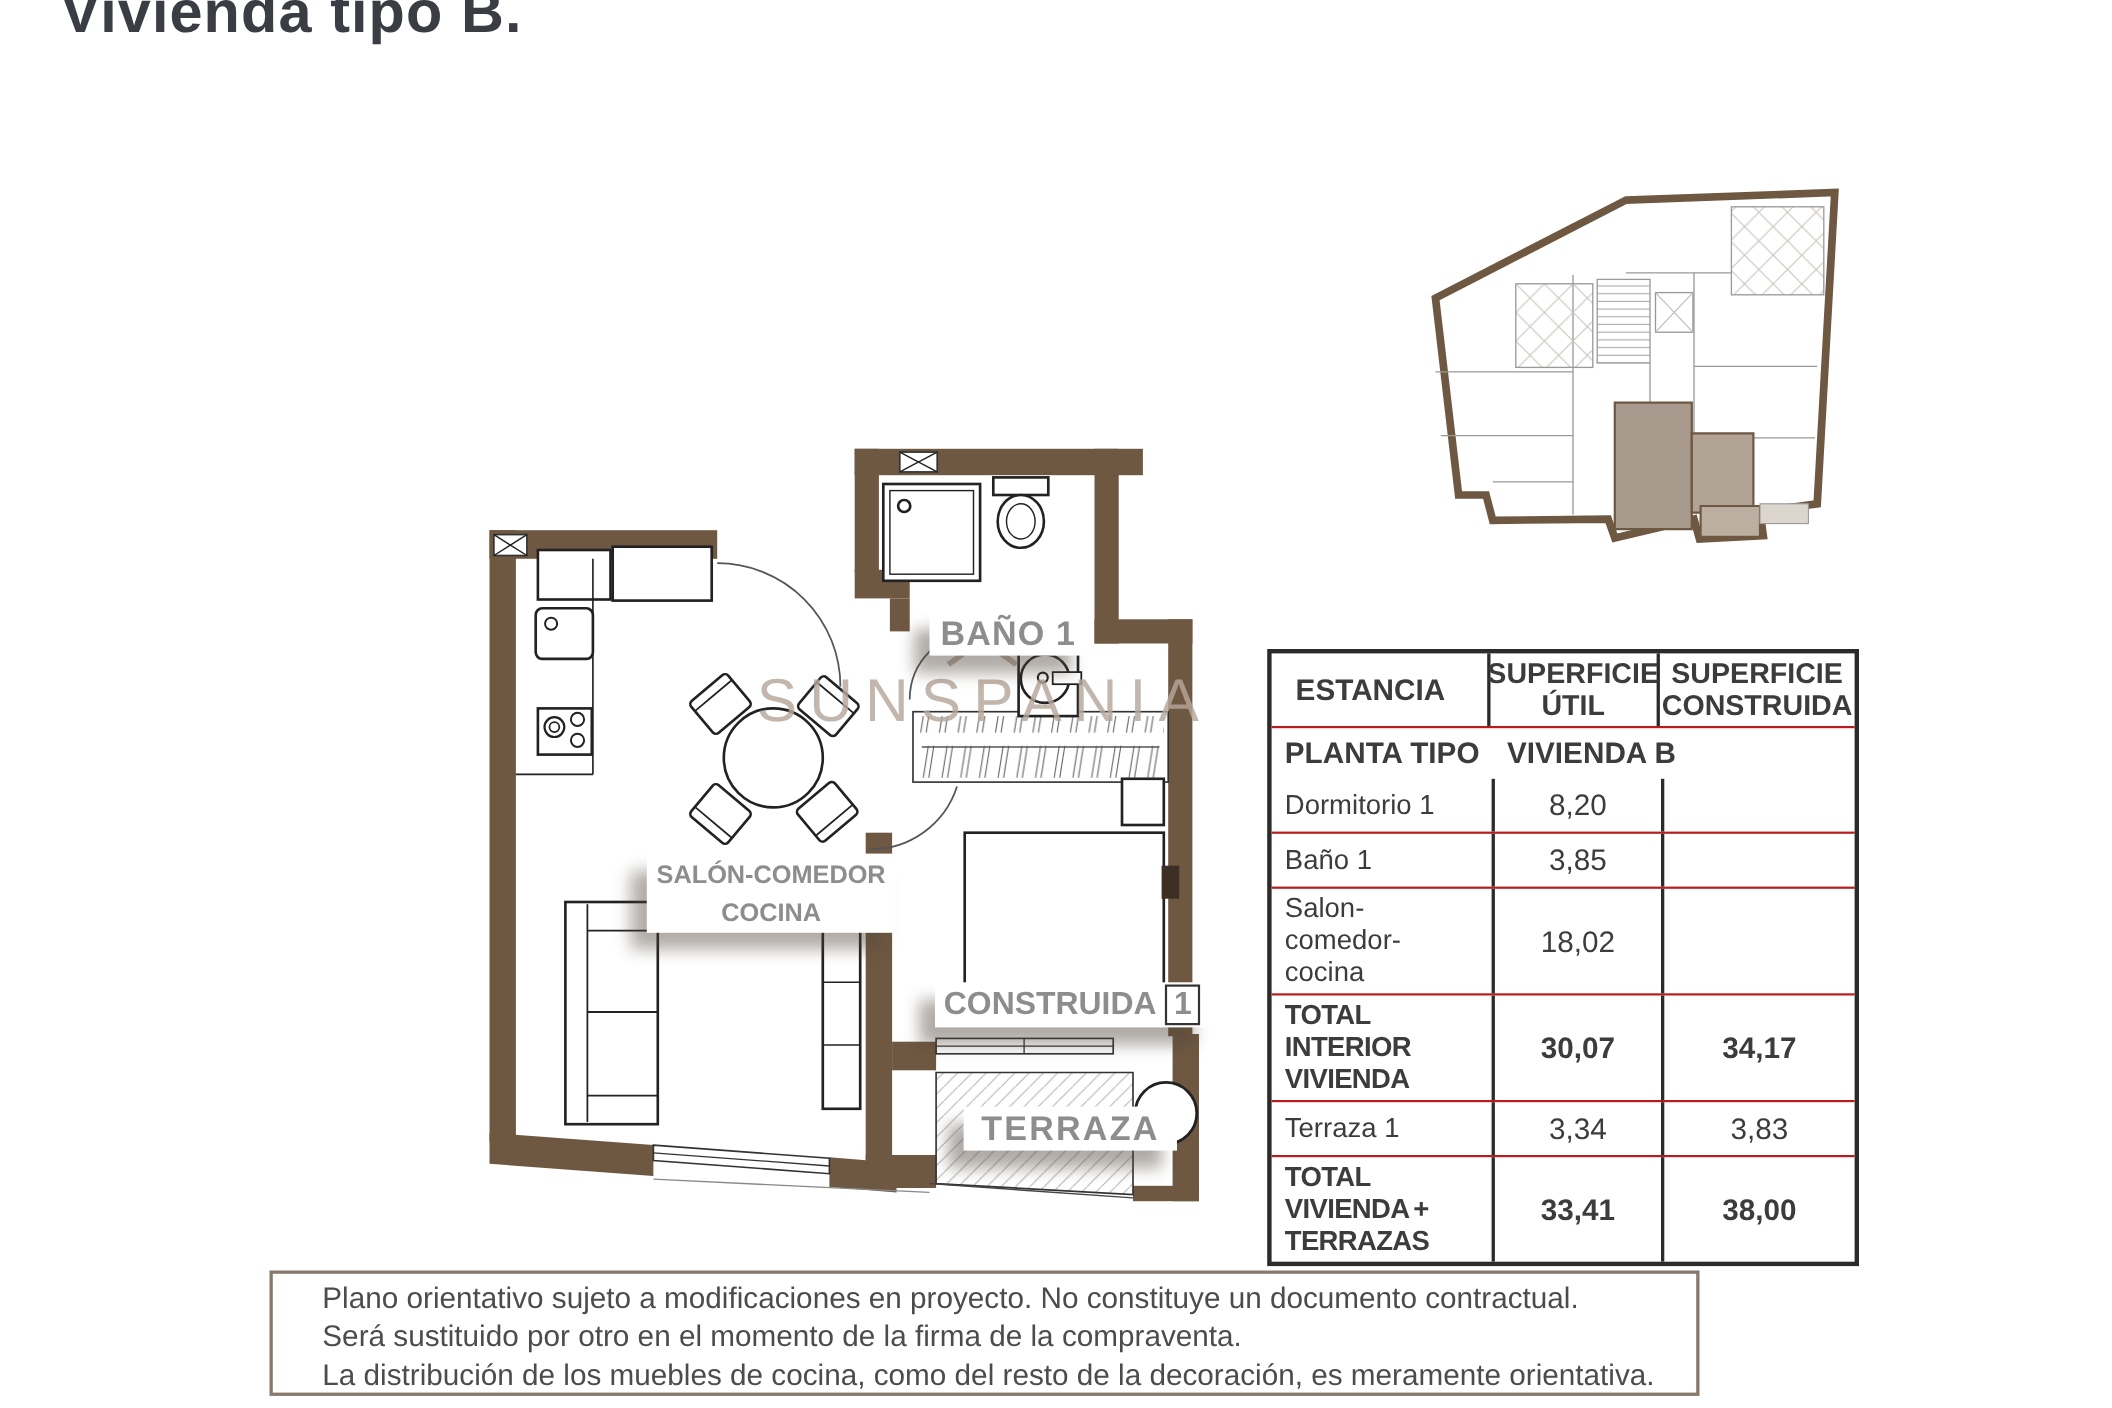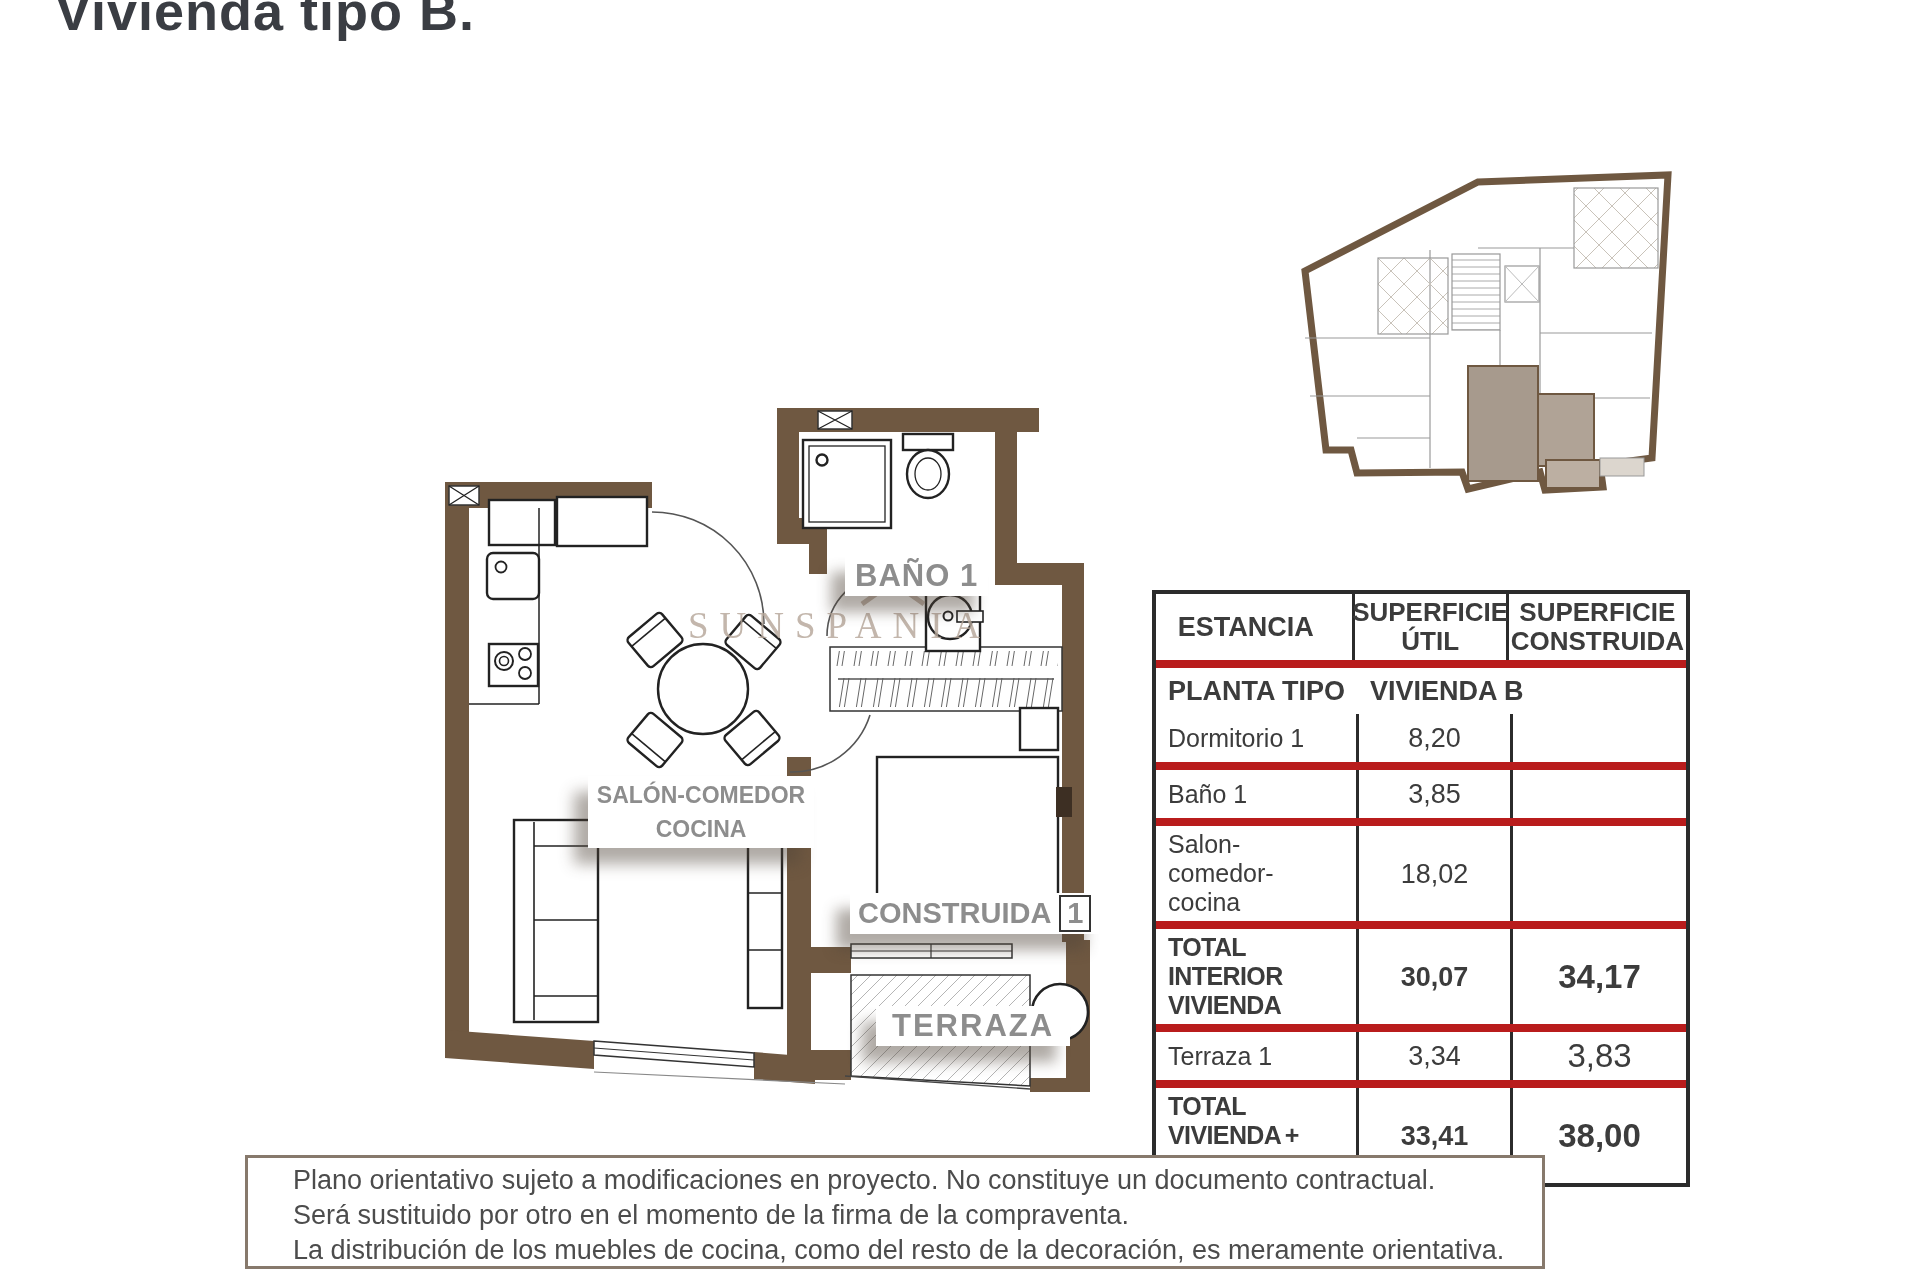--- a/index.html
+++ b/index.html
@@ -26,37 +26,37 @@
       font-weight:700;text-align:center;
       box-shadow:-14px 16px 14px rgba(80,68,58,.45);}
   #bano-label{left:845px;top:556px;font-size:31px;padding:2px 10px;letter-spacing:1px;}
   #salon-label{left:588px;top:776px;width:226px;font-size:23px;line-height:34px;padding:2px 0;}
   #dorm-label{left:850px;top:893px;font-size:29px;padding:2px 8px;display:flex;gap:8px;align-items:center;}
   #dorm-label .num{border:2px solid #333;padding:0 6px;background:#fff;}
   #terraza-label{left:876px;top:1006px;font-size:31px;padding:2px 16px;letter-spacing:2px;}
 
   
   #watermark{position:absolute;left:688px;top:580px;z-index:2;opacity:.82;}
-  #watermark .wm-text{position:absolute;left:0;top:24px;font-size:37px;font-weight:400;
-      letter-spacing:11px;color:var(--watermark,#b6a79a);white-space:nowrap;font-family:Liberation Serif, serif;}
+  #watermark .wm-text{position:absolute;left:0;top:24px;font-size:55px;font-weight:400;
+      letter-spacing:11px;color:var(--watermark,#b6a79a);white-space:nowrap;}
   #watermark svg{position:absolute;left:170px;top:0;}
 
   
   #area-table{position:absolute;left:1152px;top:590px;width:538px;z-index:3;
       border:4px solid #2b2b2b;background:#fff;color:var(--table-text,#3c3c3c);
       box-sizing:border-box;}
-  .t-row{display:flex;border-top:8px solid #b91c1c;}
+  .t-row{display:flex;border-top:2px solid #b91c1c;}
   .t-row:first-child{border-top:none;}
   .t-c1{width:200px;box-sizing:border-box;display:flex;align-items:center;
         padding:4px 20px 4px 12px;font-size:25px;line-height:29px;}
   .t-c2{width:157px;box-sizing:border-box;border-left:3px solid #2b2b2b;border-right:3px solid #2b2b2b;
         display:flex;align-items:center;justify-content:center;text-align:center;
         font-size:27px;line-height:30px;padding:4px 2px;}
   .t-c3{flex:1;display:flex;align-items:center;justify-content:center;text-align:center;
-        font-size:33px;line-height:30px;padding:4px 2px;}
+        font-size:27px;line-height:30px;padding:4px 2px;}
   .t-head{min-height:64px;font-weight:700;}
   .t-head .t-c1{justify-content:center;text-align:center;padding-left:4px;font-size:27px;}
   .t-head .t-c2,.t-head .t-c3{font-size:26px;line-height:29px;}
   .t-sub{min-height:46px;font-weight:700;align-items:center;}
   .t-sub .s1{width:200px;box-sizing:border-box;padding-left:12px;font-size:27px;}
   .t-sub .s2{font-size:27px;padding-left:14px;}
   .t-data{min-height:48px;}
   .t-data.bold{font-weight:700;}
   .t-data.bold .t-c1{letter-spacing:-0.6px;word-spacing:-2px;}
 

